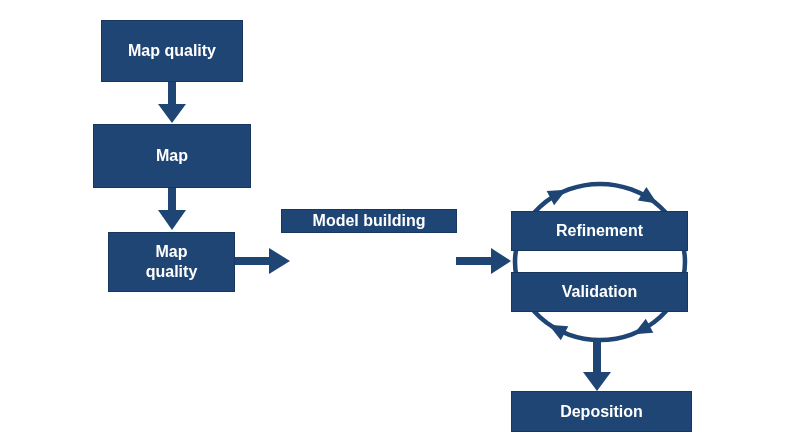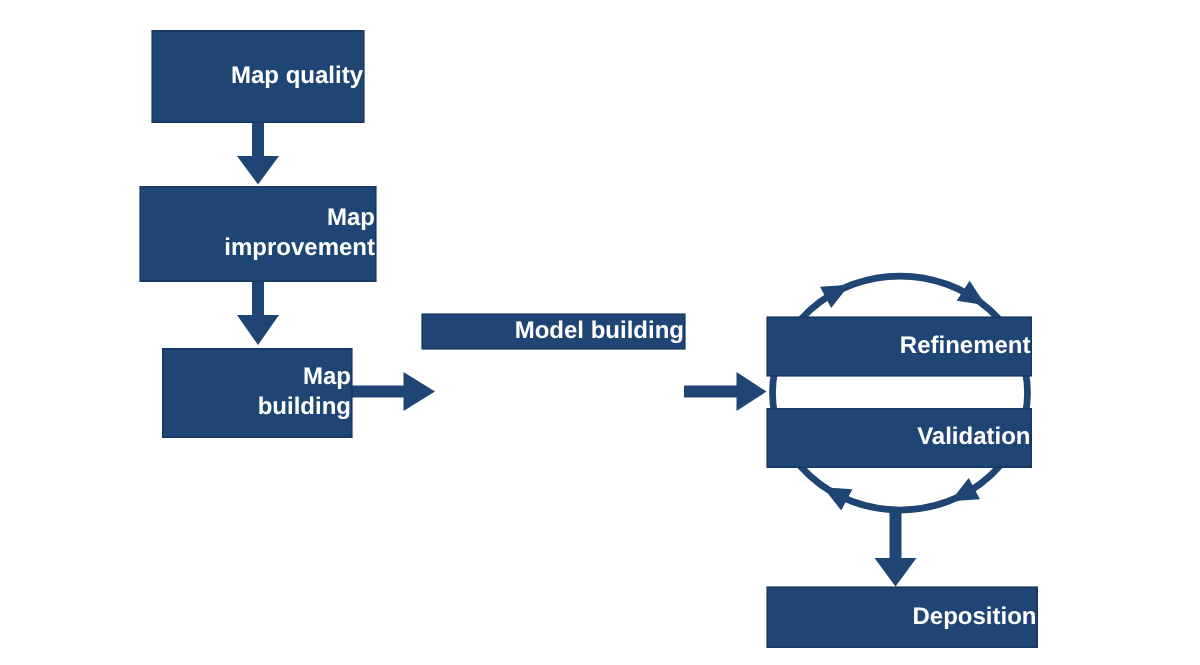--- a/index.html
+++ b/index.html
@@ -7,21 +7,21 @@
     position:relative;width:800px;height:443px;background:var(--bg,#ffffff);
     font-family:"Liberation Sans","DejaVu Sans",sans-serif;overflow:hidden;
   }
   .layer{position:absolute;left:0;top:0;}
   .node{
     position:absolute;
     background:var(--navy,#1f4575);
     border:1px solid rgba(10,30,60,0.35);
     box-sizing:border-box;
     color:var(--txt,#ffffff);
-    display:flex;flex-direction:column;align-items:flex-end;justify-content:center;
+    display:flex;flex-direction:column;align-items:center;justify-content:center;
     text-align:center;
     font-size:16px;font-weight:bold;line-height:20px;
     z-index:2;
   }
   .shape{fill:var(--navy,#1f4575);stroke:none;}
   .arc{fill:none;stroke:var(--navy,#1f4575);stroke-width:4.5px;}
 </style>
 </head>
 <body>
 
@@ -60,26 +60,25 @@
       <polygon class="shape" points="583,372 611,372 597,391"></polygon>
     </g>
   </svg>
 
   <div class="node" style="left:101px;top:20px;width:142px;height:62px">
     <span>Map quality</span>
   </div>
 
   <div class="node" style="left:93px;top:124px;width:158px;height:64px">
     <span>Map</span>
-    <span>improvement</span>
   </div>
 
   <div class="node" style="left:108px;top:232px;width:127px;height:60px">
     <span>Map</span>
-    <span>building</span>
+    <span>quality</span>
   </div>
 
   <div class="node" style="left:281px;top:209px;width:176px;height:24px">
     <span>Model building</span>
   </div>
 
 
   <div class="node" style="left:511px;top:272px;width:177px;height:40px">
     <span>Validation</span>
   </div>

